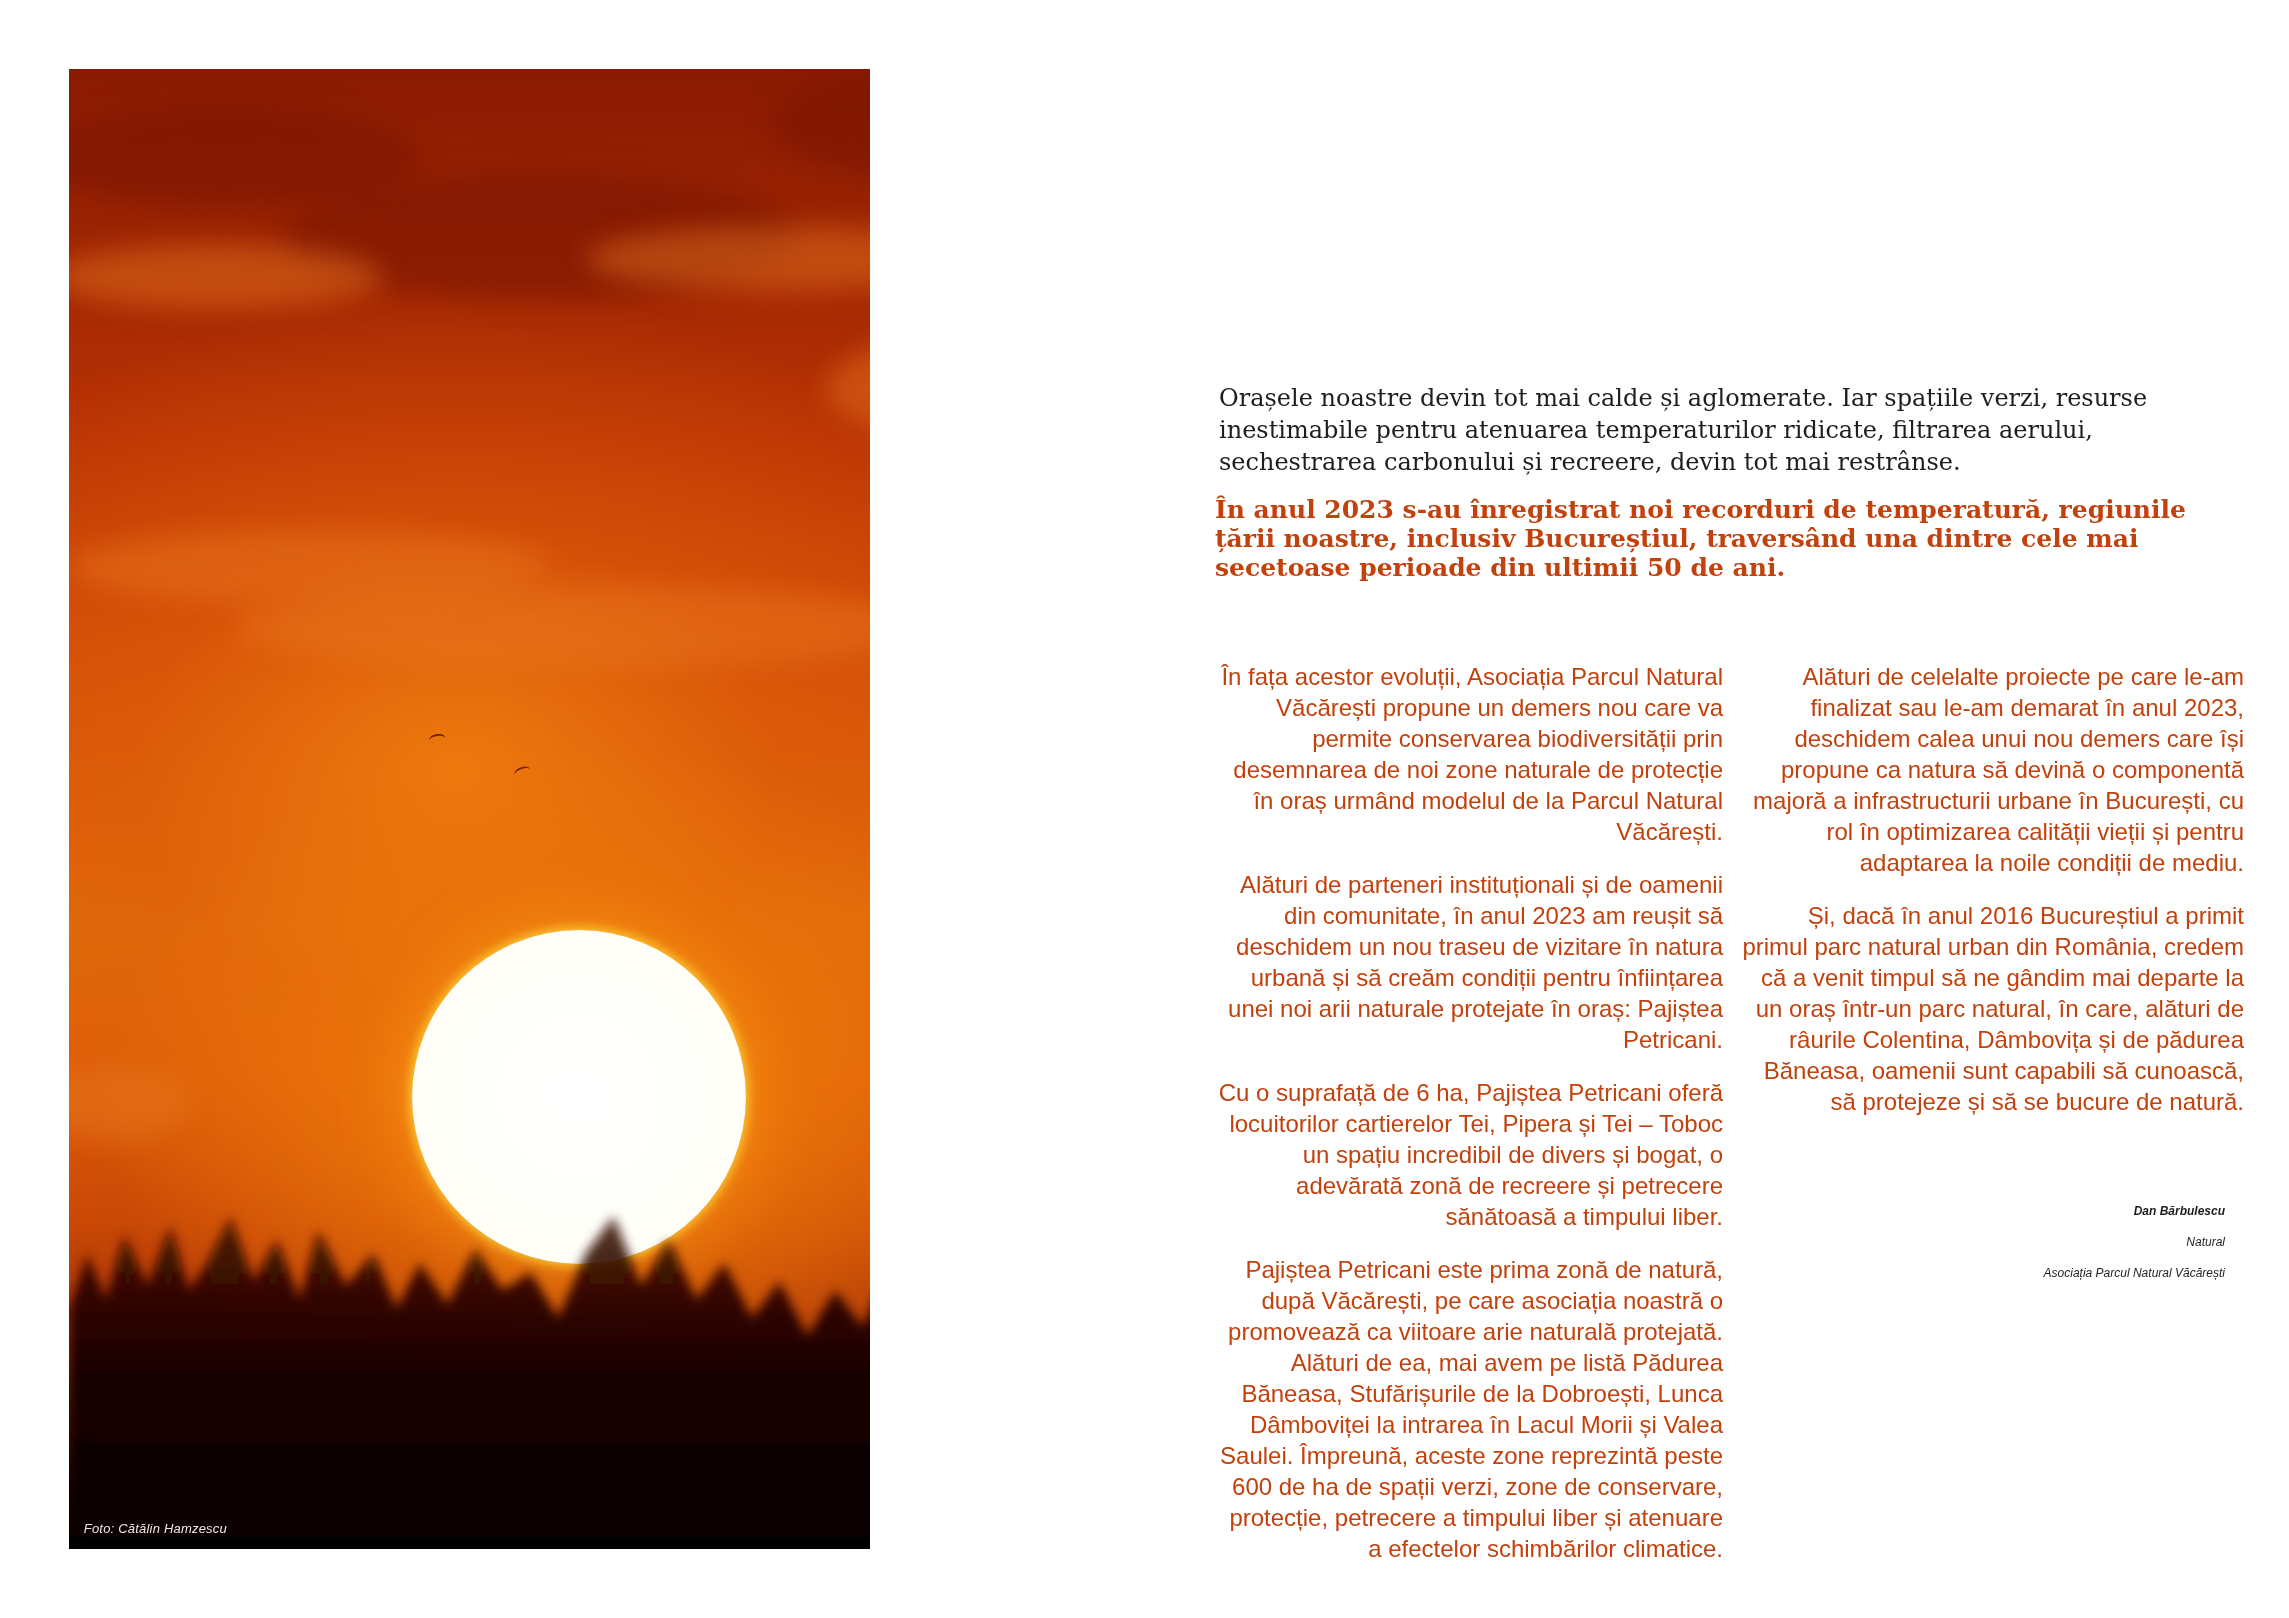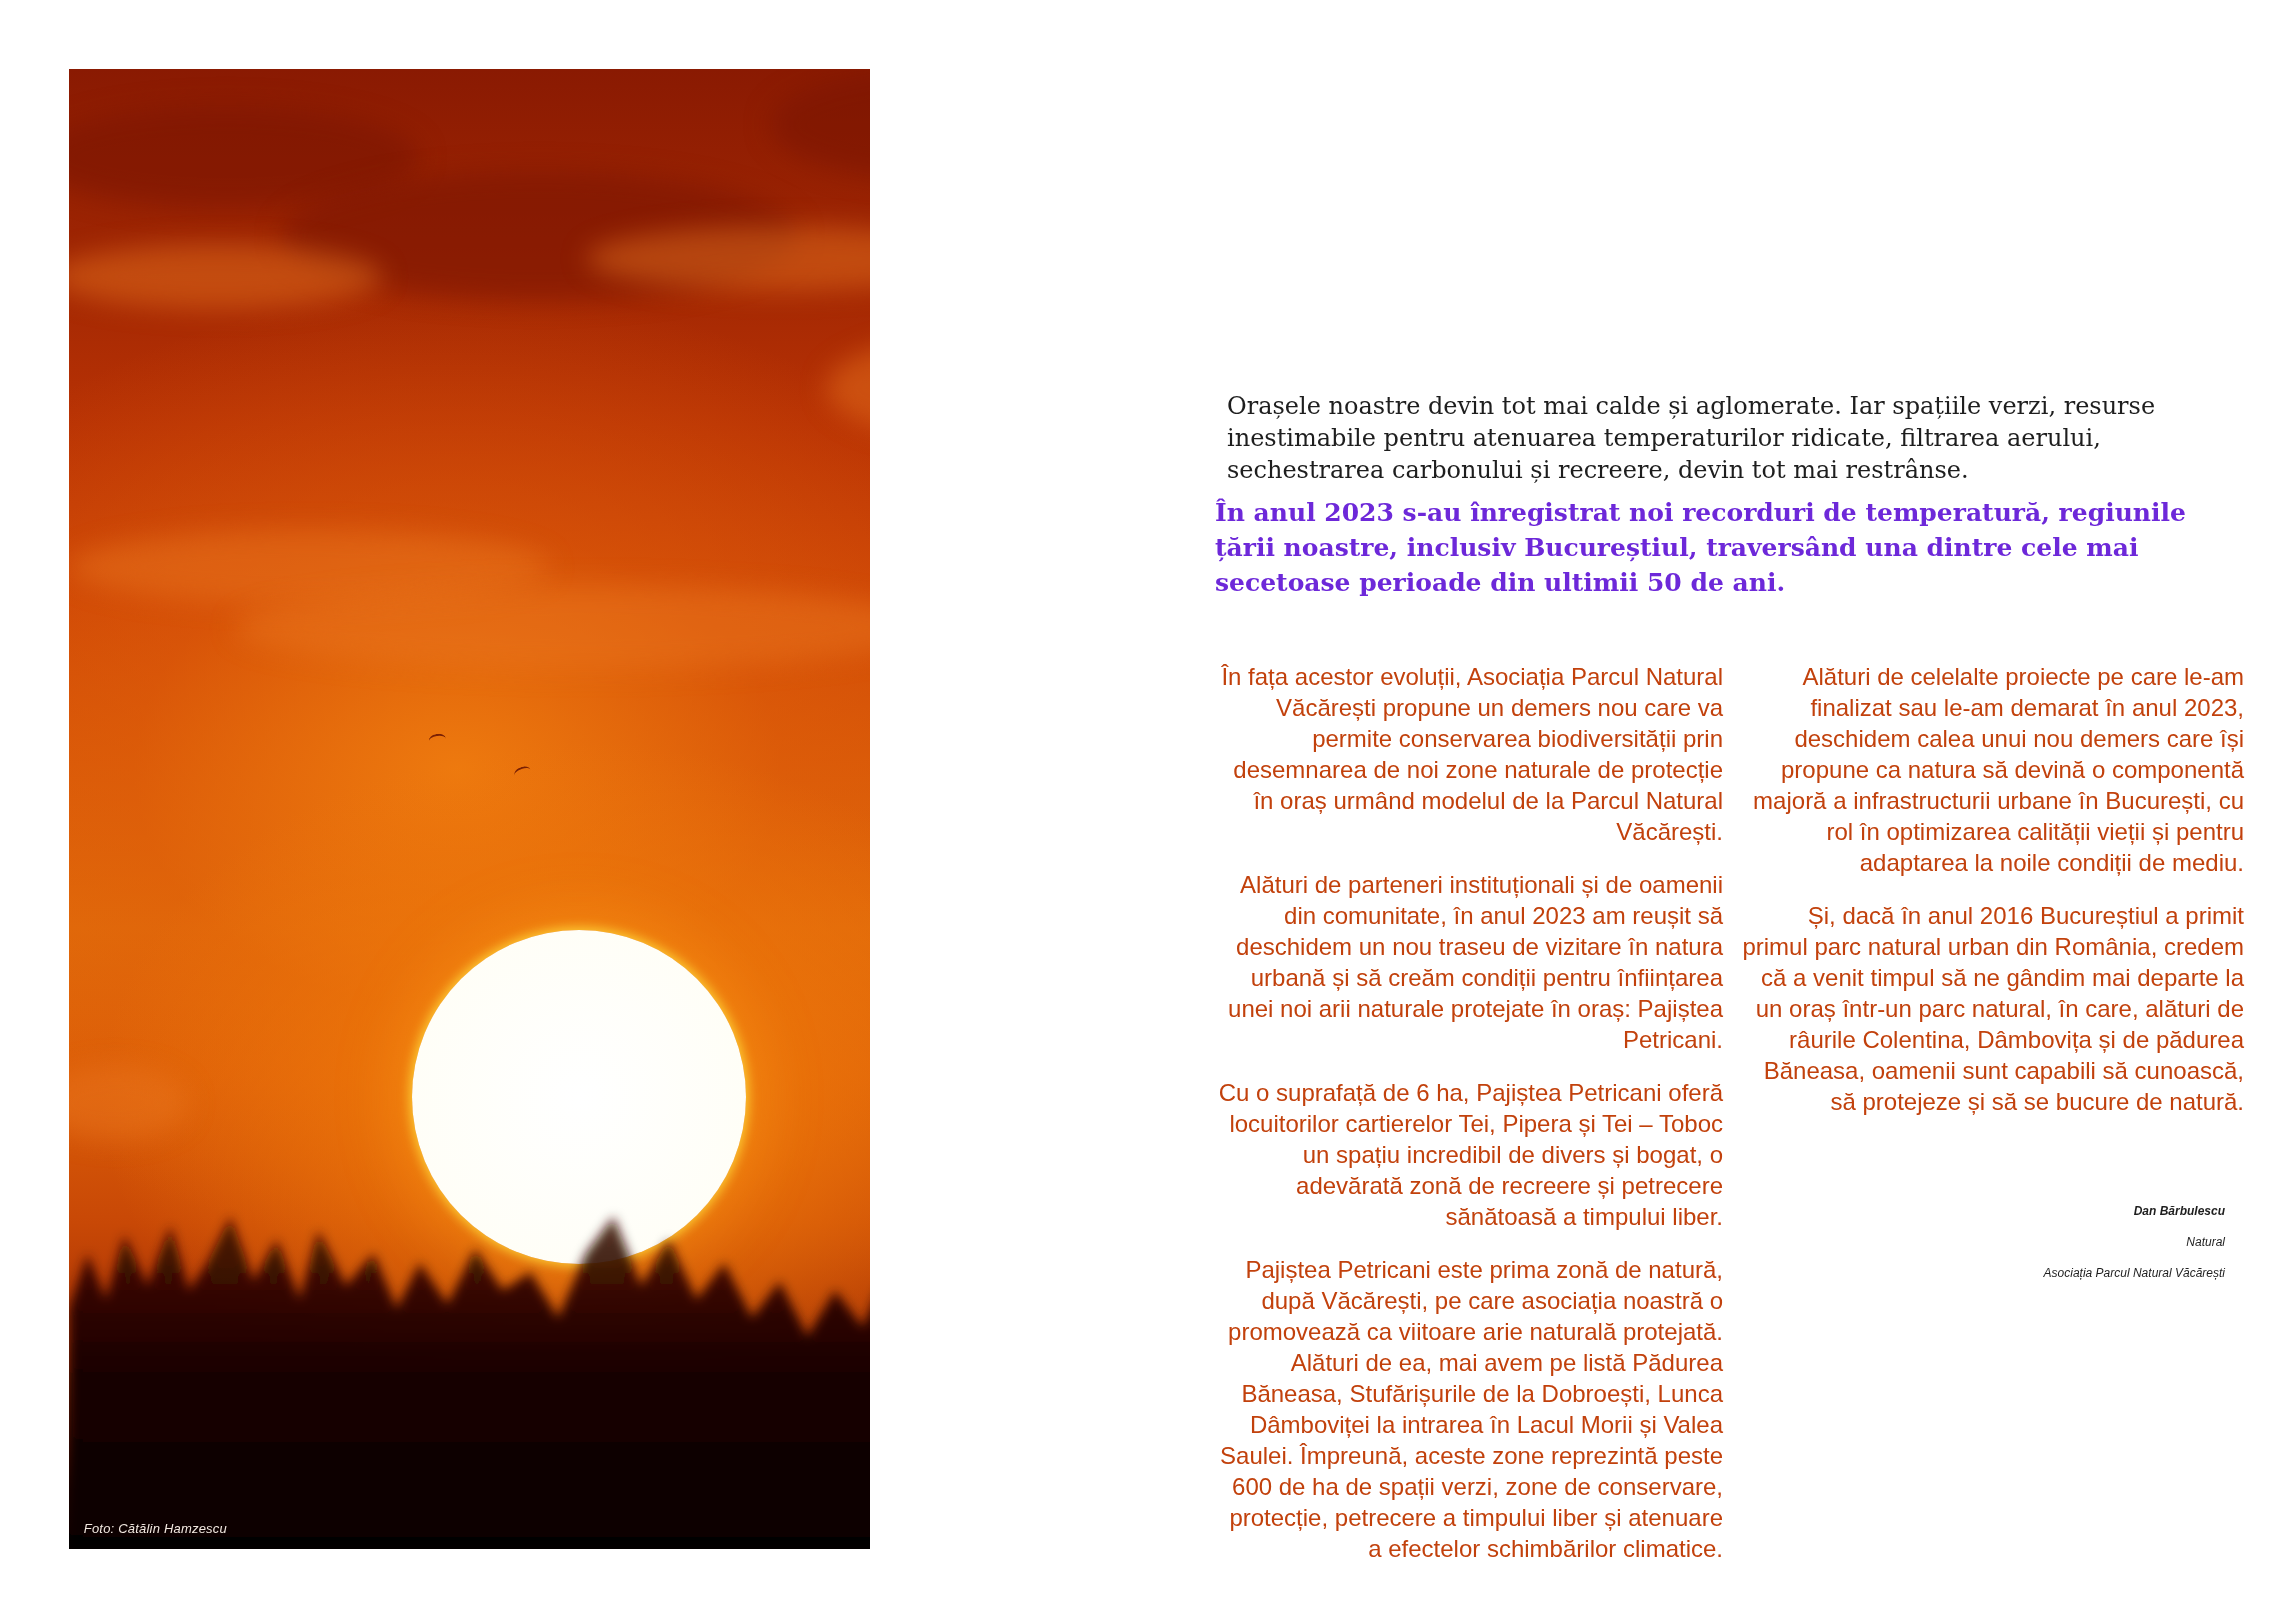--- a/index.html
+++ b/index.html
@@ -36,26 +36,26 @@
     }
     .caption {
       position: absolute; left: 14.8px; bottom: 13px;
       color: #f2e8e0; font-family: "Liberation Sans", sans-serif;
       font-size: 13px; font-style: italic; letter-spacing: 0.2px;
     }
 
     .intro {
       position: absolute; left: 1215px; top: 378px; width: 1024px;
       font-family: "DejaVu Serif", serif; font-size: 24px; line-height: 32px;
-      color: #1e1e1e; margin: 12px;
+      color: #1e1e1e; margin: 4px;
     }
     .highlight {
       position: absolute; left: 1215px; top: 495px; width: 1034px;
       font-family: "DejaVu Serif", serif; font-weight: bold; font-size: 25px;
-      line-height: 35px; color: #6d28d9; margin: 0;
+      line-height: 29px; color: #c2410c; margin: 0;
     }
 
     .col {
       position: absolute; top: 661px; width: 508px;
       font-family: "Liberation Sans", sans-serif; font-size: 24px; line-height: 31px;
       color: #c2410c;
       text-align: right;
     }
     .col p { margin: 0 0 22px 0; }
     .col-left { left: 1215px; }

